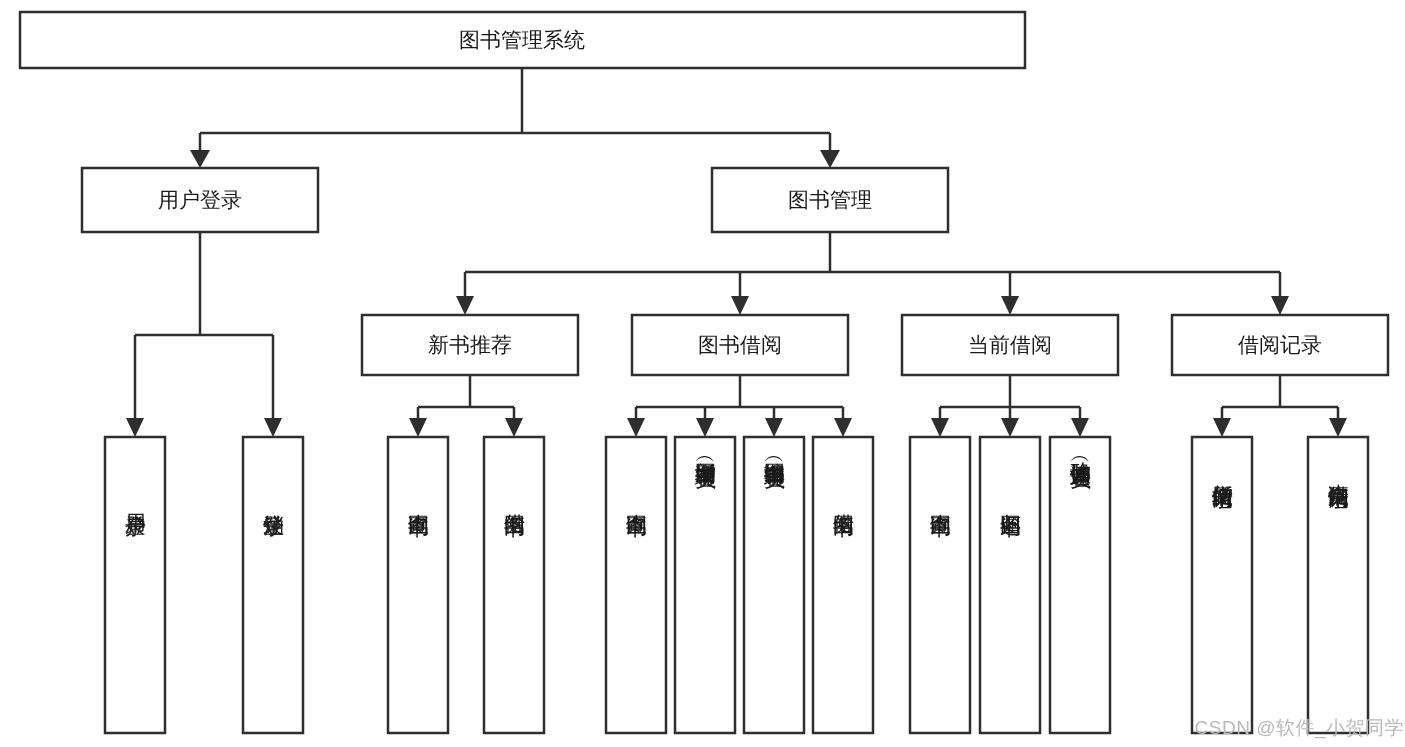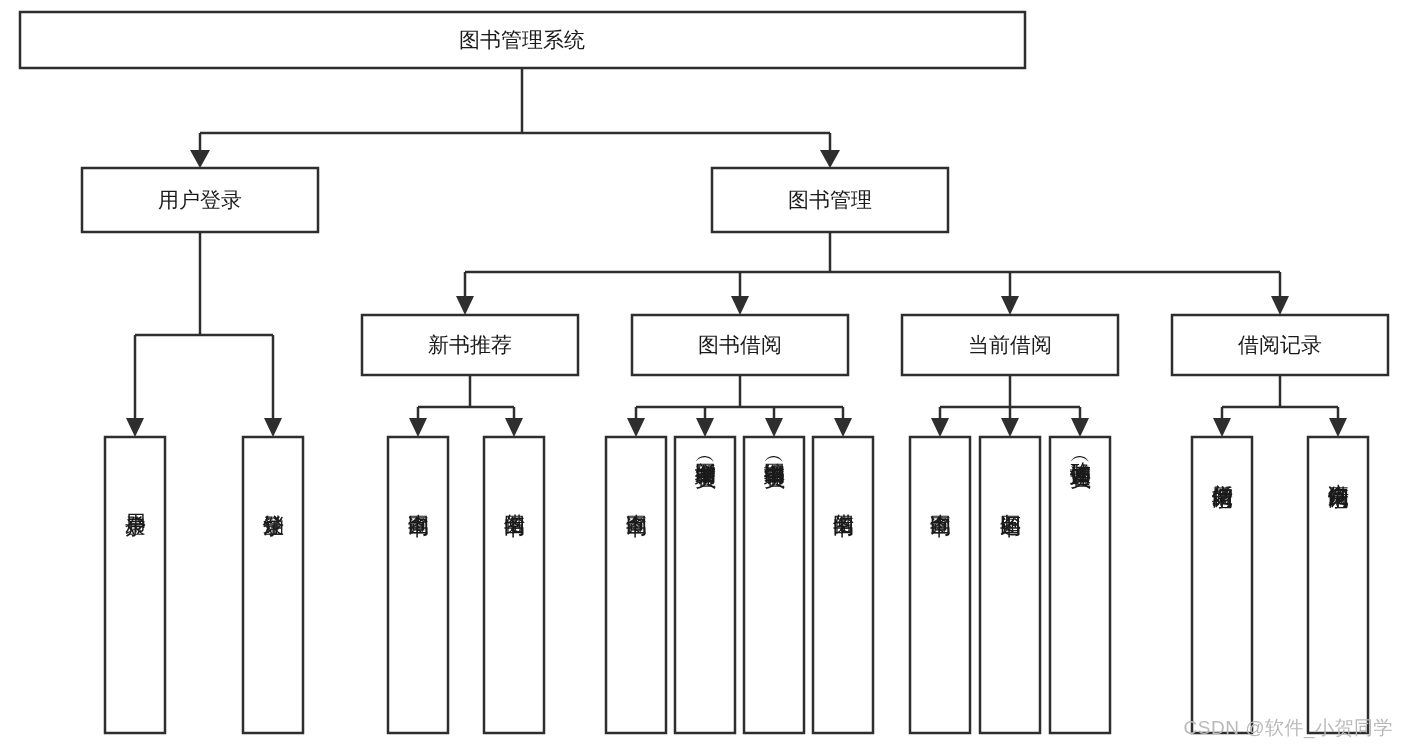--- a/index.html
+++ b/index.html
@@ -67,21 +67,21 @@
     text-orientation: upright;
     font-family: "Liberation Sans", "DejaVu Sans", sans-serif;
     font-size: 21px;
     line-height: 1.18;
     color: #1a1a1a;
     letter-spacing: 1px;
     white-space: nowrap;
   }
   .watermark {
     position: absolute;
-    right: 12px;
+    right: 1px;
     bottom: 6px;
     font-family: "Liberation Sans", "DejaVu Sans", sans-serif;
     font-size: 19px;
     color: #b9b9b9;
     letter-spacing: 0.5px;
     user-select: none;
     margin-top: 24px;
   }
 </style>
 </head>

